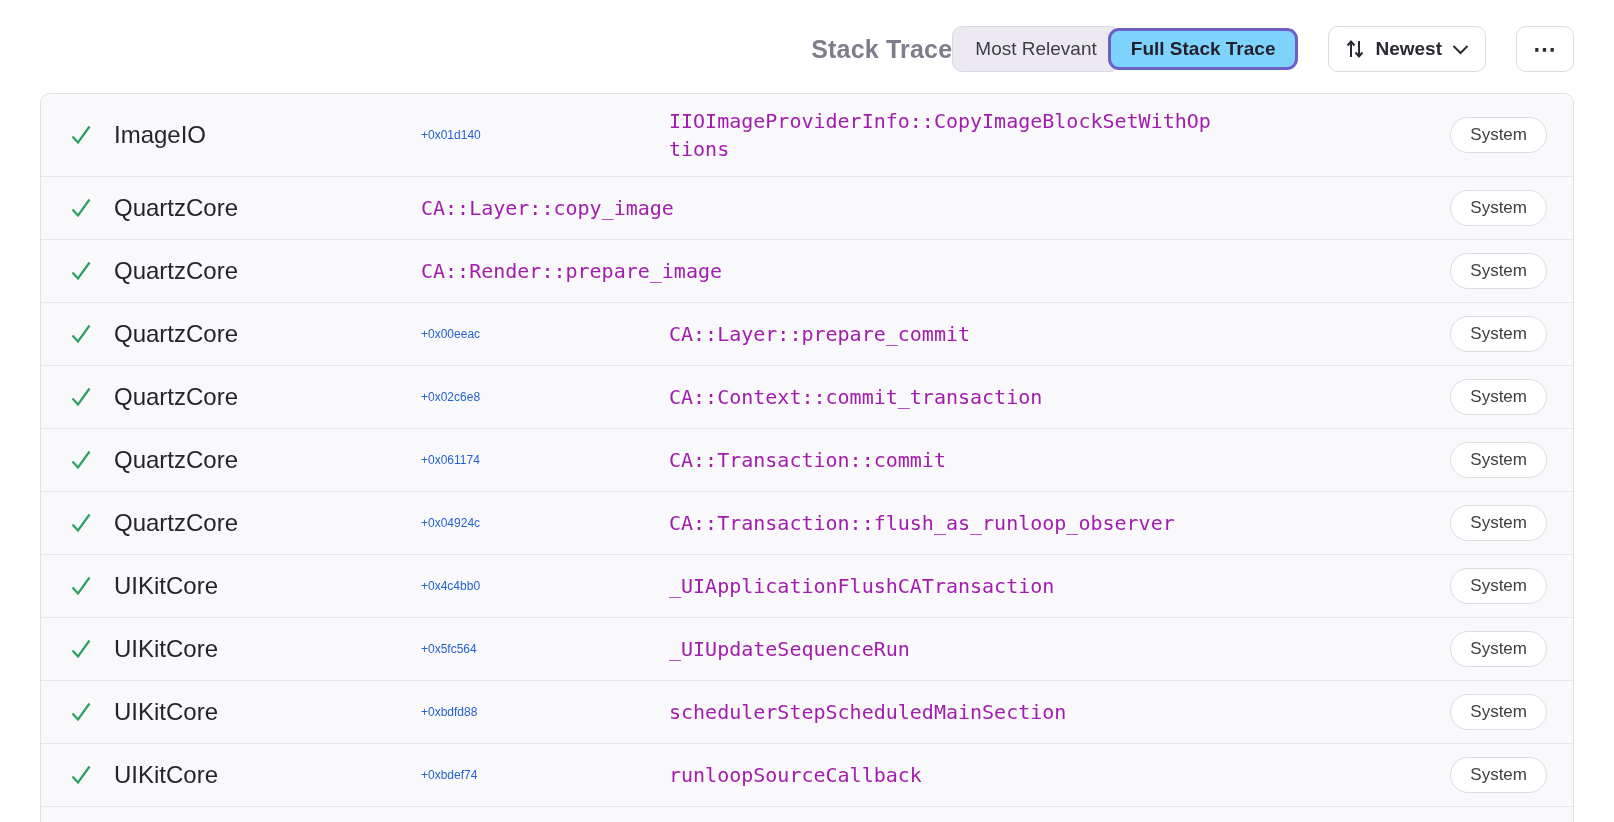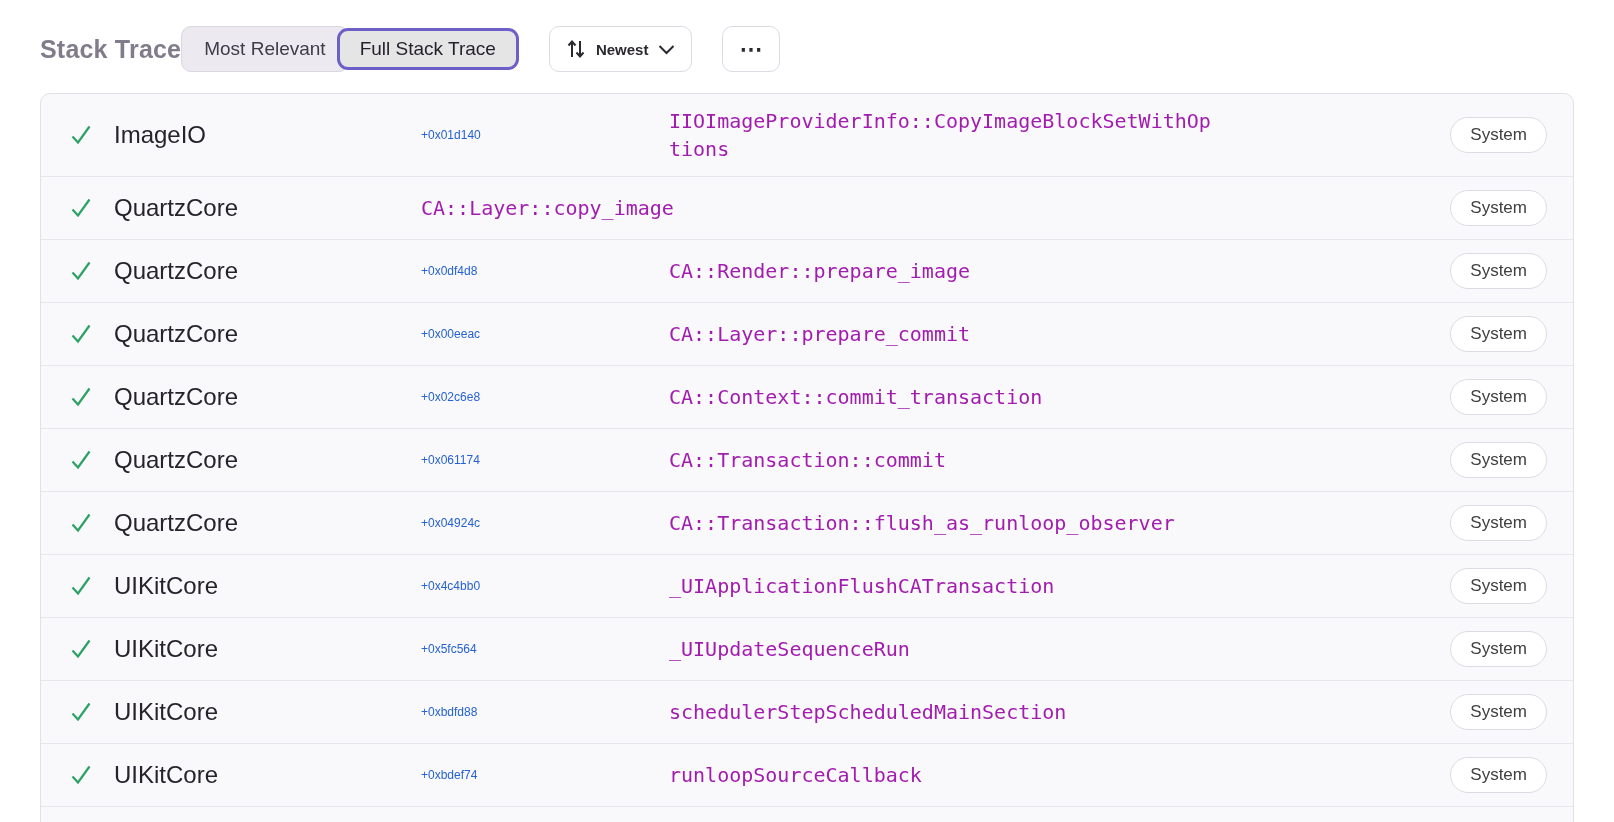--- a/index.html
+++ b/index.html
@@ -9,21 +9,21 @@
     background: #ffffff;
     font-family: "Liberation Sans", sans-serif;
     color: #2b2830;
   }
   .page { padding: 0 40px; }
 
   
   .header {
     display: flex;
     align-items: center;
-    justify-content: flex-start;
+    justify-content: flex-end;
     padding-top: 20px;
     height: 78px;
   }
   .page-title {
     font-size: 25px;
     font-weight: 700;
     color: #817c8b;
     letter-spacing: 0.2px;
   }
   .controls { display: flex; align-items: center; gap: 30px; }
@@ -35,39 +35,39 @@
     background: #eceaf0;
     color: #3f3b49;
     padding: 0 22px;
     height: 46px;
     display: flex; align-items: center;
     border-radius: 10px;
     cursor: pointer;
     white-space: nowrap;
   }
   .seg-btn.selected {
-    background: #e5e5e5;
+    background: #7dd3fc;
     border: 3px solid #6C5FC7;
     color: #231f2b;
-    font-weight: 400;
+    font-weight: 700;
     height: 42px;
     padding: 0 20px;
     margin-left: -12px;
     position: relative;
     z-index: 2;
     border-radius: 11px;
   }
   .outline-btn {
     display: flex; align-items: center; gap: 10px;
     background: #ffffff;
     border: 1px solid #dcdae3;
     border-radius: 10px;
     height: 46px;
     padding: 0 16px;
-    font-size: 15px;
+    font-size: 19px;
     font-weight: 700;
     color: #2b2830;
     cursor: pointer;
     white-space: nowrap;
   }
   .icon-btn {
     width: 58px;
     justify-content: center;
     font-size: 23px;
     font-weight: 700;
@@ -191,21 +191,20 @@
     <span class="badge">System</span>
   </div>
 
   <div class="trace-row">
     <span class="check">
       <svg width="26" height="26" viewBox="0 0 26 26">
         <path d="M4.5 14.5 L10 20.5 L21.5 4.5" fill="none" stroke="#2BA164" stroke-width="2.2"></path>
       </svg>
     </span>
     <span class="module">QuartzCore</span>
-    <a class="address" href="#">+0x0df4d8</a>
     <span class="function">
       <span class="fn-inner">CA::Render::prepare_image</span>
     </span>
     <span class="badge">System</span>
   </div>
 
   <div class="trace-row">
     <span class="check">
       <svg width="26" height="26" viewBox="0 0 26 26">
         <path d="M4.5 14.5 L10 20.5 L21.5 4.5" fill="none" stroke="#2BA164" stroke-width="2.2"></path>

